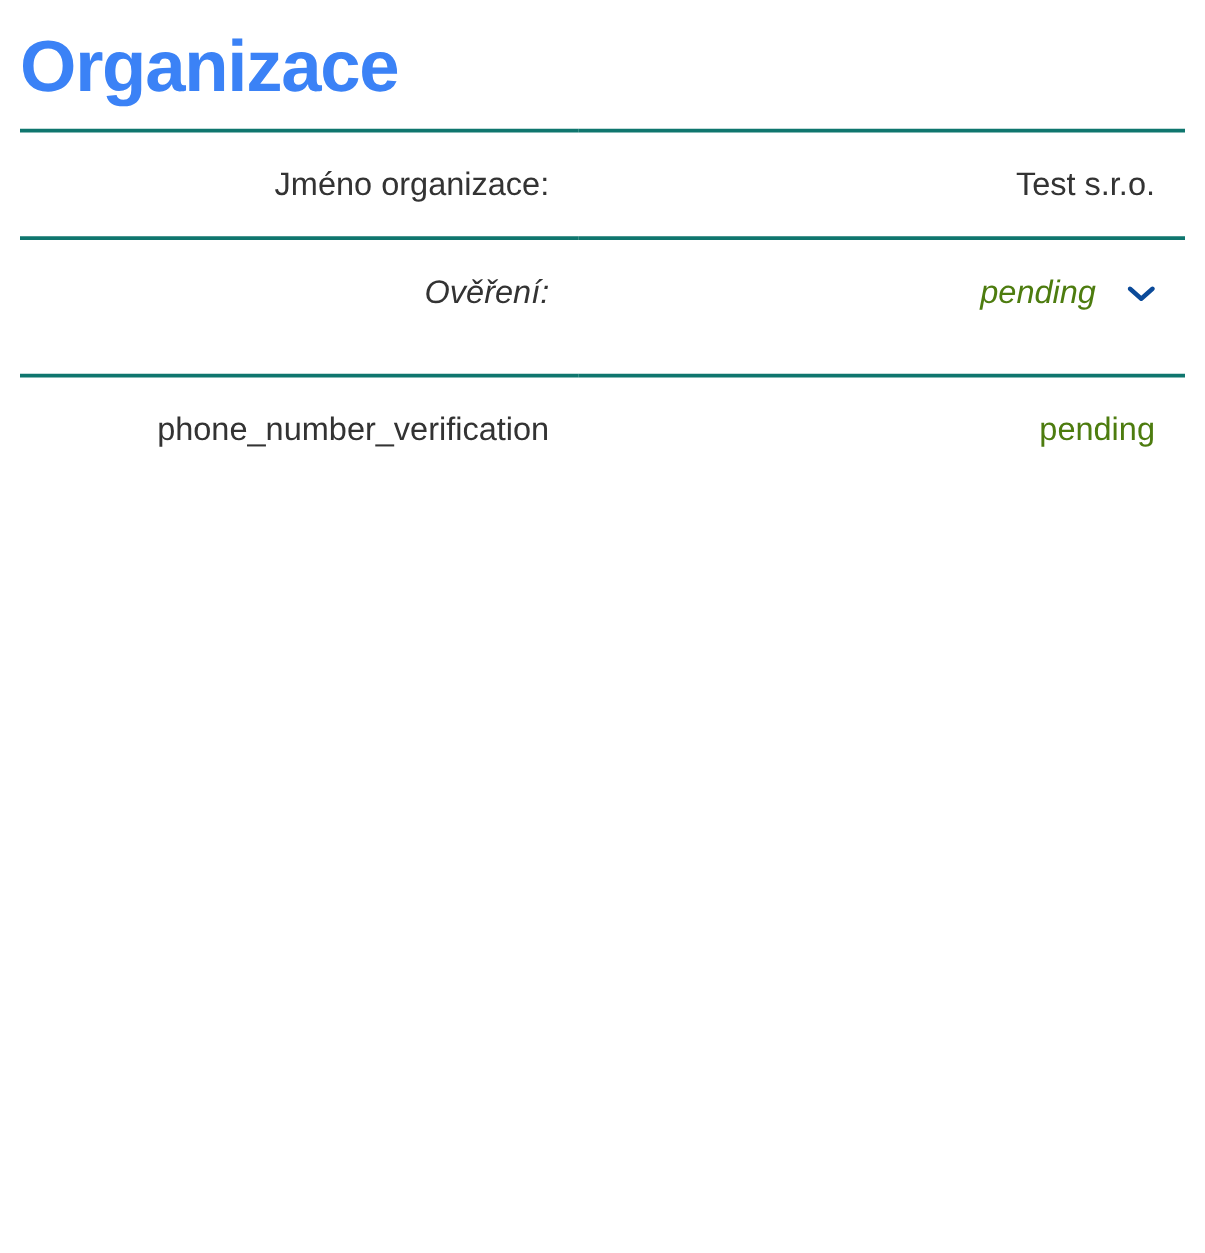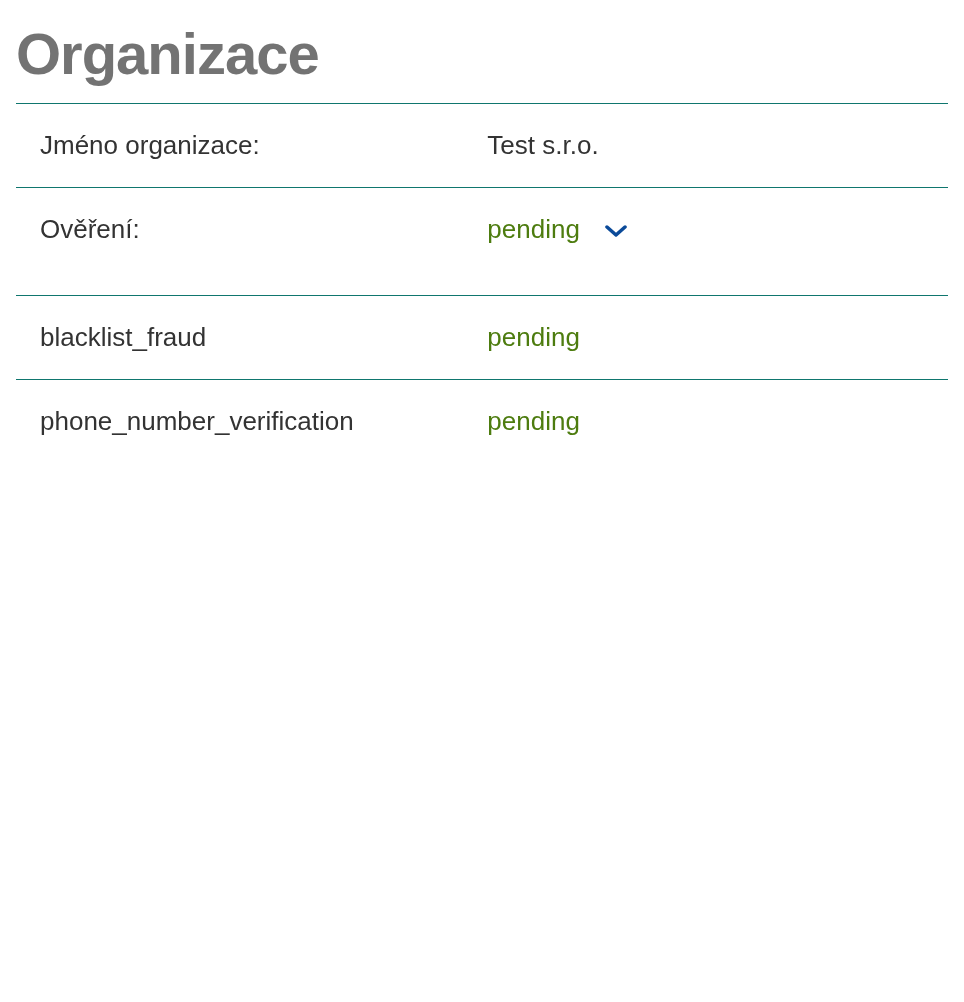--- a/index.html
+++ b/index.html
@@ -1,25 +1,25 @@
 <!DOCTYPE html>
 <html><head>
   <meta charset="utf-8">
   <style>
     * { margin:0; padding:0; box-sizing:border-box; }
     body { font-family:"Segoe UI",Tahoma,sans-serif; background:#fff; color:#333; width:964px; }
     .wrap { padding:0 16px 0 16px; }
-    h1 { font-size:58px; font-weight:700; letter-spacing:-1px; color:#737373; padding:20px 0 16px 0; font-stretch:condensed; }
+    h1 { font-size:58px; font-weight:700; letter-spacing:-1px; color:#3b82f6; padding:20px 0 16px 0; font-stretch:condensed; }
     .tbl { width:100%; border-collapse:collapse; }
     .tbl td { padding:26px 24px; font-size:26px; font-stretch:condensed; vertical-align:top; }
-    .tbl tr { border-top:1px solid #0f766e; }
+    .tbl tr { border-top:3px solid #0f766e;text-align:right; }
     .lbl { color:#333; width:48%; }
     .val { color:#333; }
     .pending { color:#4d7c0f; }
-    .overeni-row td { padding-bottom:48px; }
+    .overeni-row td { padding-bottom:48px;font-style:italic; }
     .chev-wrap { margin-left:18px; display:inline-block; vertical-align:middle; position:relative; top:-2px; }
     .chev { width:22px; height:14px; }
     .chev path { stroke:#0b4a99; stroke-width:3.5; fill:none; stroke-linecap:round; stroke-linejoin:round; }
   </style>
 </head>
 <body>
 
 <div class="wrap">
   <h1>Organizace</h1>
   <table class="tbl">
@@ -36,22 +36,18 @@
             <span>
               <svg class="chev" viewBox="0 0 22 14">
                   <path d="M2 3 L11 11 L20 3"></path>
                 </svg>
             </span>
           </span>
         </td>
       </tr>
 
       <tr>
-        <td class="lbl">blacklist_fraud</td>
-        <td class="val pending">pending</td>
-      </tr>
-      <tr>
         <td class="lbl">phone_number_verification</td>
         <td class="val pending">pending</td>
       </tr>
     </tbody>
   </table>
 </div>
 
 </body></html>

